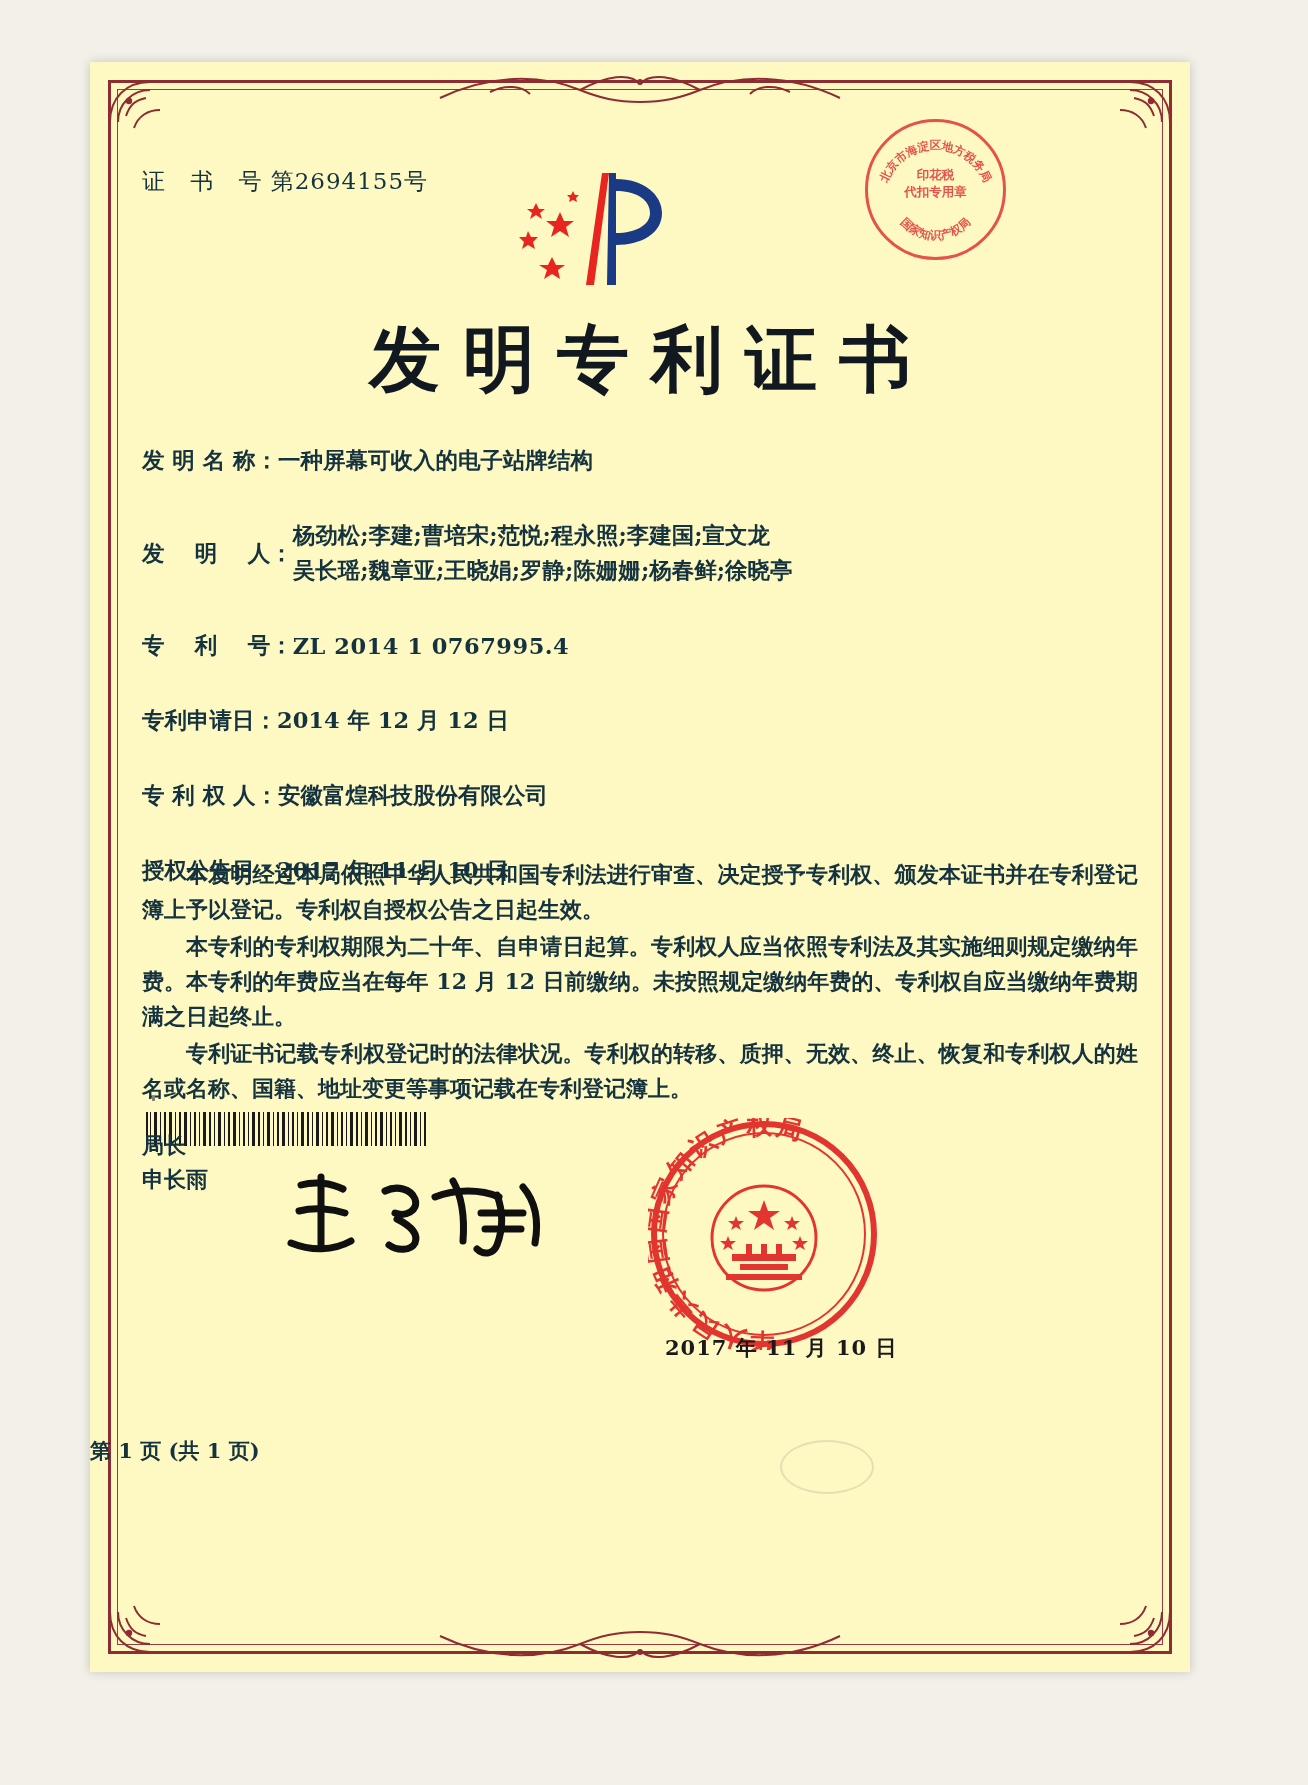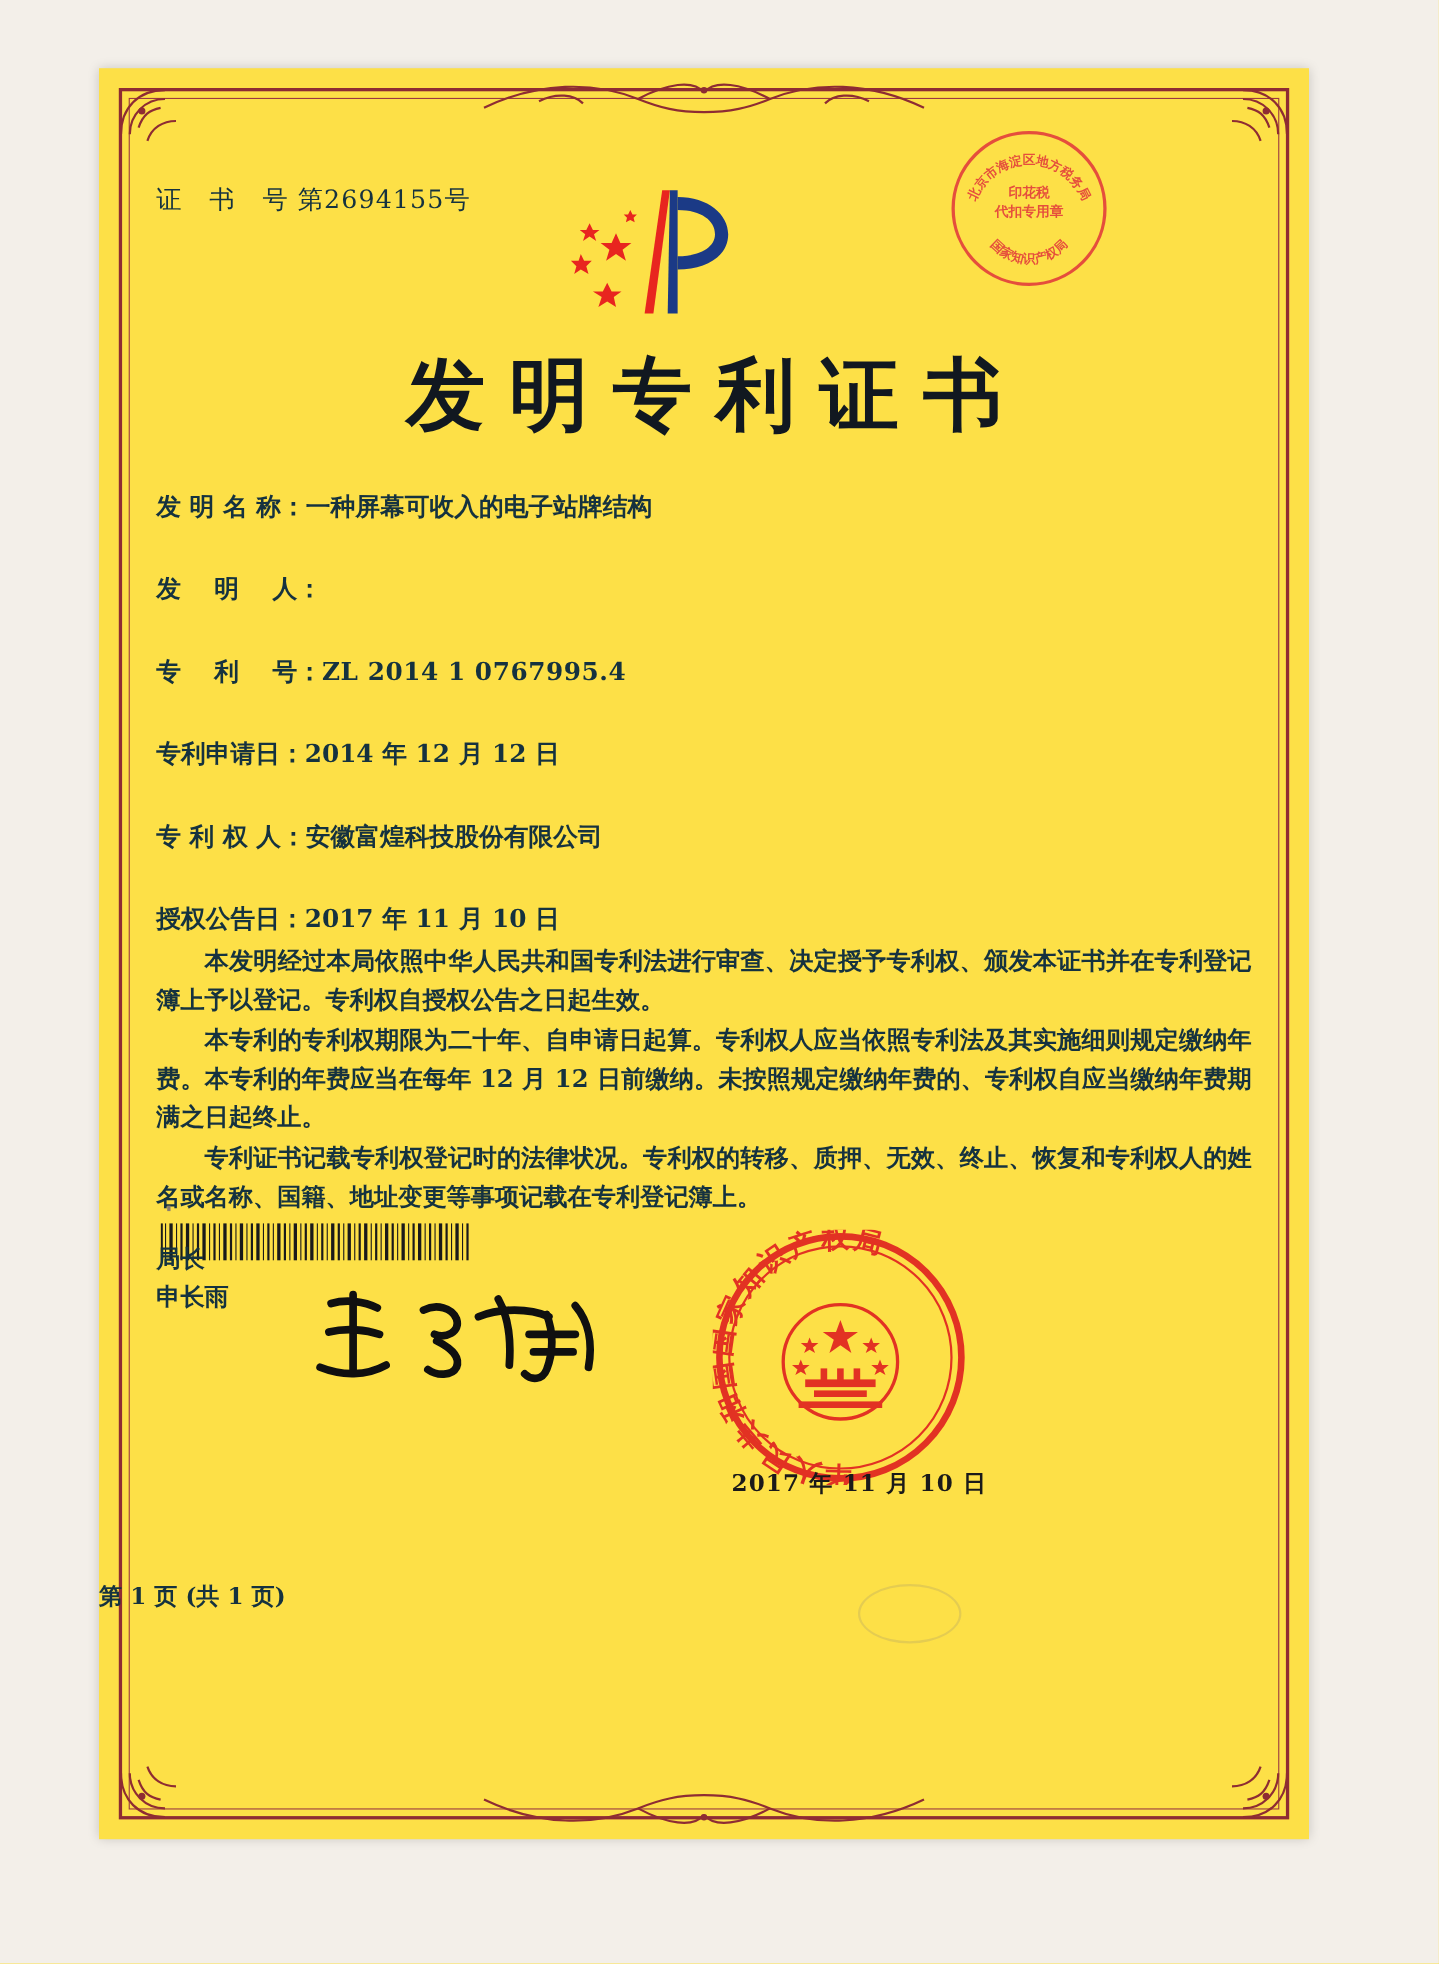--- a/index.html
+++ b/index.html
@@ -5,21 +5,21 @@
   html,body{margin:0;padding:0;}
   body{
     width:1308px;height:1785px;
     background:#f3efe9;
     font-family:"DejaVu Serif","Liberation Serif",serif;
     overflow:hidden;position:relative;
   }
   
   #paper{
     position:absolute;left:90px;top:62px;width:1100px;height:1610px;
-    background:#fde047;
+    background:#fef9c3;
     box-shadow:0 0 10px rgba(0,0,0,.18);
   }
   
   .border-outer{
     position:absolute;left:18px;top:18px;right:18px;bottom:18px;
     border:3px solid #8e2c33;
   }
   .border-inner{
     position:absolute;left:27px;top:27px;right:27px;bottom:27px;
     border:1.5px solid #9c3a41;
@@ -228,20 +228,24 @@
 
     <div class="fields">
 
       <div class="frow gap-lg">
         <span class="flabel">发 明 名 称：</span>
         <span class="fvalue">一种屏幕可收入的电子站牌结构</span>
       </div>
 
       <div class="frow gap-lg">
         <span class="flabel">发　 明　 人：</span>
+        <span class="fvalue">
+          <span>杨劲松;李建;曹培宋;范悦;程永照;李建国;宣文龙</span>
+          <span class="l2">吴长瑶;魏章亚;王晓娟;罗静;陈姗姗;杨春鲜;徐晓亭</span>
+        </span>
       </div>
 
       <div class="frow gap-lg">
         <span class="flabel">专　 利　 号：</span>
         <span class="fvalue mono-num">ZL 2014 1 0767995.4</span>
       </div>
 
       <div class="frow gap-lg">
         <span class="flabel">专利申请日：</span>
         <span class="fvalue">2014 年 12 月 12 日</span>

